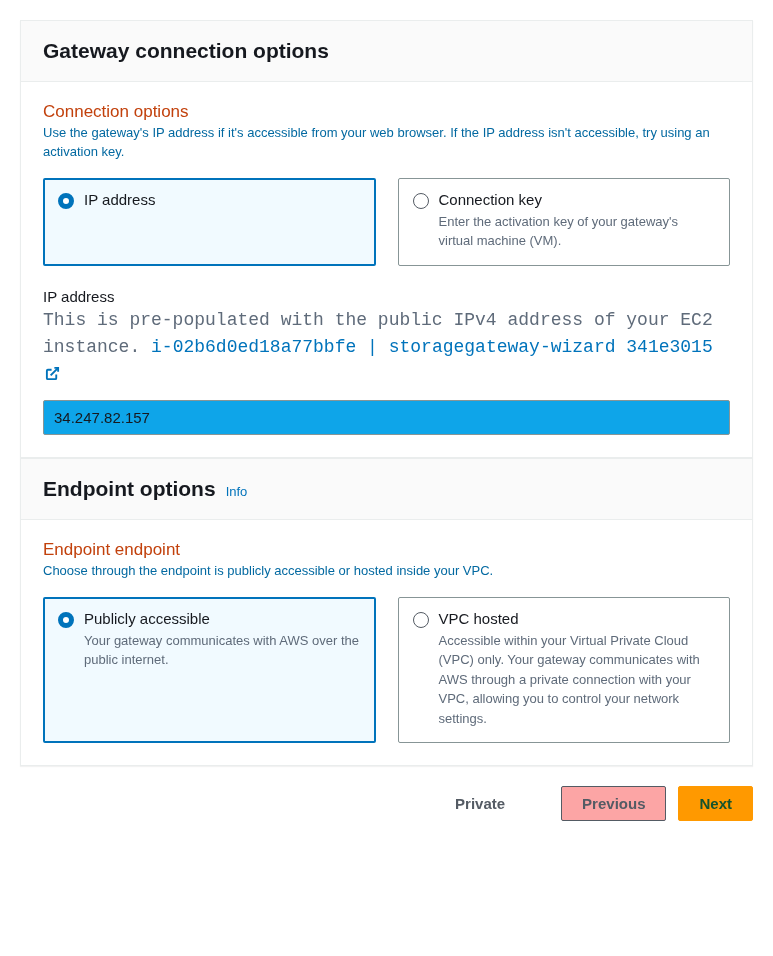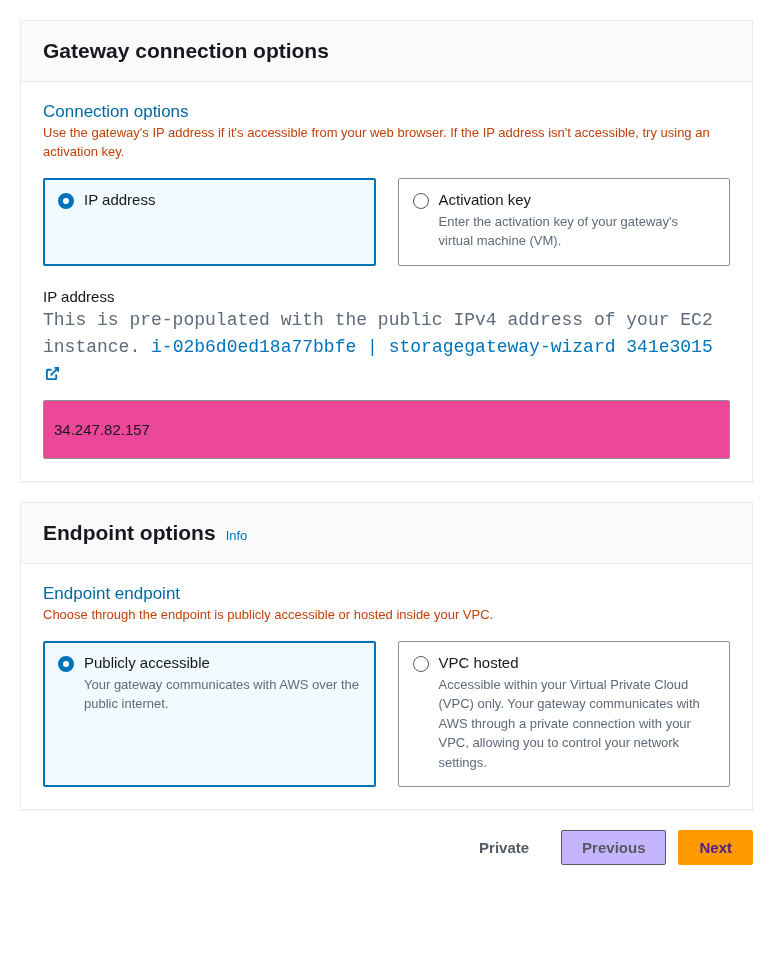--- a/index.html
+++ b/index.html
@@ -8,21 +8,20 @@
     padding: 20px;
     font-family: "Amazon Ember", "Helvetica Neue", Arial, sans-serif;
     background: #ffffff;
     color: #16191f;
     font-size: 14px;
     width: 773px;
   }
   .panel {
     border: 1px solid #eaeded;
     background: #ffffff;
-    margin-bottom: 20px;
     box-shadow: 0 1px 1px rgba(0,0,0,0.05);
   }
   .panel-header {
     background: #fafafa;
     padding: 18px 22px;
     border-bottom: 1px solid #eaeded;
     display: flex;
     align-items: baseline;
     gap: 10px;
   }
@@ -39,25 +38,25 @@
     text-decoration: none;
     cursor: pointer;
   }
   .panel-body {
     padding: 20px 22px 22px 22px;
   }
   .section-title {
     font-size: 17px;
     font-weight: 400;
     margin: 0 0 2px 0;
-    color: #0369a1;
+    color: #c2410c;
   }
   .section-desc {
     font-size: 13px;
-    color: #c2410c;
+    color: #0369a1;
     line-height: 1.45;
     margin: 0 0 16px 0;
   }
   .tile-row {
     display: flex;
     gap: 22px;
   }
   .tile {
     flex: 1;
     border: 1px solid #879596;
@@ -127,26 +126,26 @@
     text-decoration: none;
     cursor: pointer;
   }
   .ext-icon {
     display: inline-block;
     vertical-align: -2px;
     margin-left: 2px;
   }
   input[type="text"] {
     width: 100%;
-    padding: 20px 10px;
+    padding: 8px 10px;
     font-size: 15px;
     border: 1px solid #879596;
     border-radius: 2px;
     color: #16191f;
-    background: #ec4899;
+    background: #0ea5e9;
   }
   .footer-buttons {
     display: flex;
     justify-content: flex-end;
     align-items: center;
     gap: 12px;
     margin-top: 20px;
   }
   .btn {
     font-size: 15px;
@@ -157,27 +156,28 @@
     border: none;
     background: transparent;
   }
   .btn-link {
     color: #545b64;
     background: transparent;
     border: none;
   }
   .btn-normal {
     border: 1px solid #545b64;
-    background: #c4b5fd;
+    background: #fca5a5;
     color: #545b64;
+    margin-left: 24px;
   }
   .btn-primary {
     background: #ff9900;
     border: 1px solid #ff9900;
-    color: #4c1d95;
+    color: #14532d;
   }
 </style>
 </head>
 <body>
 
 <div class="panel">
   <div class="panel-header">
     <h1>Gateway connection options</h1>
   </div>
   <div class="panel-body">
@@ -187,21 +187,21 @@
     <div class="tile-row">
       <div class="tile selected">
         <span class="radio-outer"></span>
         <div class="tile-content">
           <div class="tile-title">IP address</div>
         </div>
       </div>
       <div class="tile">
         <span class="radio-outer"></span>
         <div class="tile-content">
-          <div class="tile-title">Activation key</div>
+          <div class="tile-title">Connection key</div>
           <div class="tile-desc">Enter the activation key of your gateway's virtual machine (VM).</div>
         </div>
       </div>
     </div>
 
     <div class="field-block">
       <div class="field-label">IP address</div>
       <p class="field-help">
         <span>This is pre-populated with the public IPv4 address of your EC2 instance. </span><a class="ext-link"><span>i-02b6d0ed18a77bbfe | storagegateway-wizard 341e3015</span>
           <span class="ext-icon">

